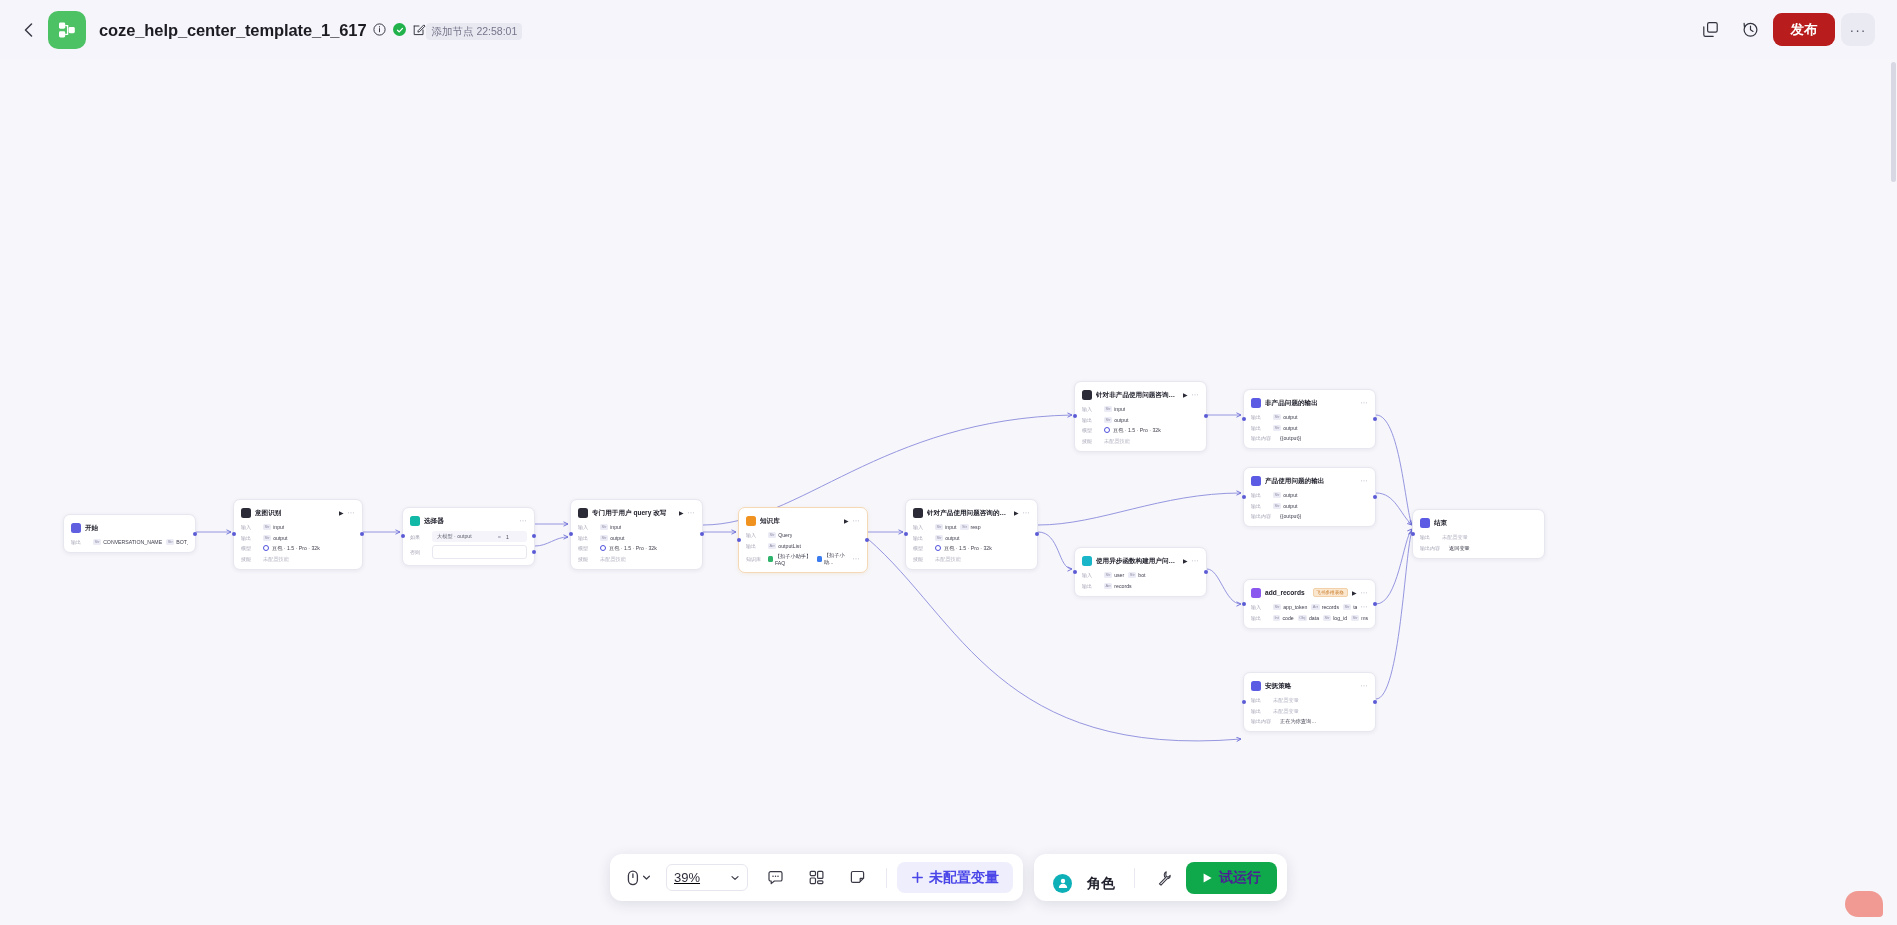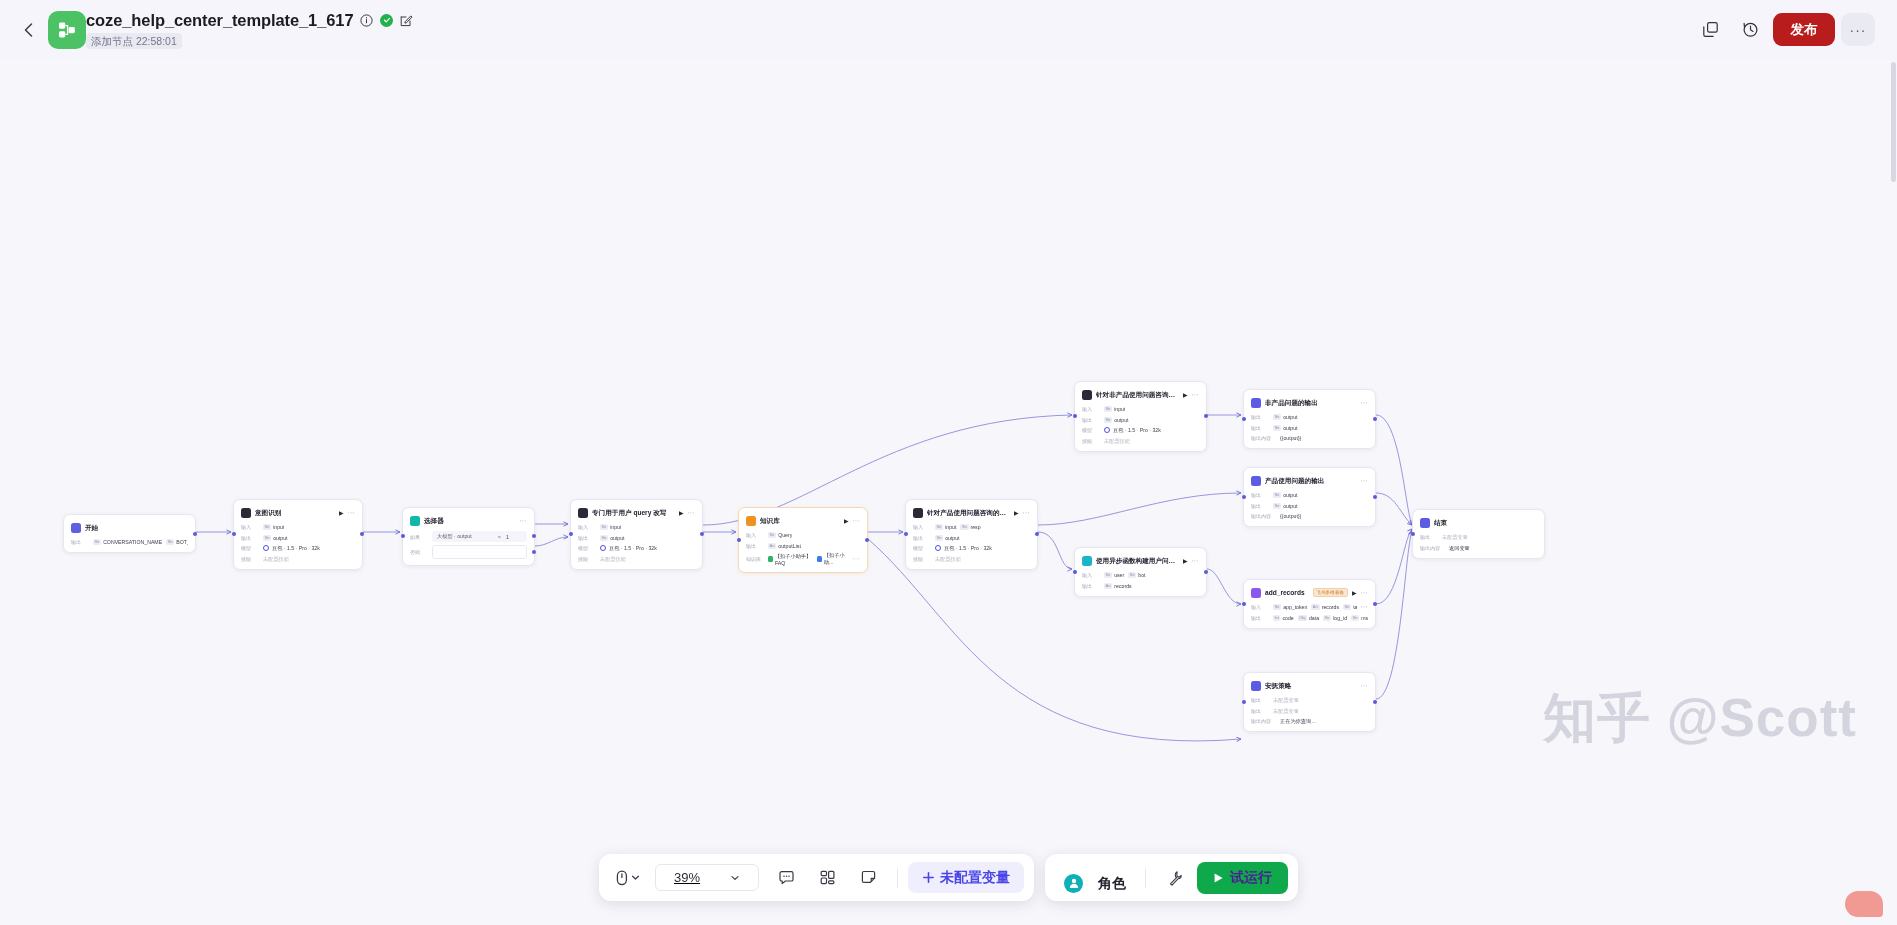--- a/index.html
+++ b/index.html
@@ -24,21 +24,21 @@
     width: 28px; height: 28px; flex: 0 0 auto;
     display: flex; align-items: center; justify-content: center;
     color: #37384b; cursor: pointer; border-radius: 6px;
   }
   .app-icon {
     width: 38px; height: 38px; border-radius: 10px;
     background: #4cc264;
     margin-left: 6px; flex: 0 0 auto;
     display: flex; align-items: center; justify-content: center;
   }
-  .title-block { display: flex; flex-direction: column; justify-content: center; }
+  .title-block { margin-left: 13px; display: flex; flex-direction: row; justify-content: center; }
   .title-row { display: flex; align-items: center; gap: 7px; height: 20px; }
   .title-text {
     font-size: 16.5px; font-weight: bold; color: #1d1c23;
     letter-spacing: -0.1px; line-height: 20px;
   }
   .title-icon { width: 13px; height: 13px; display: inline-flex; align-items: center; justify-content: center; cursor: pointer; }
   .check-badge {
     width: 13px; height: 13px; border-radius: 50%; background: #22b24c;
     display: inline-flex; align-items: center; justify-content: center;
     color: #fff; font-size: 9px; line-height: 1;
@@ -168,21 +168,21 @@
     display: flex; align-items: center; padding: 0 10px; gap: 3px;
   }
   .tb-btn {
     height: 30px; min-width: 30px; border-radius: 7px;
     display: flex; align-items: center; justify-content: center;
     color: #3a3a47; cursor: pointer; padding: 0 4px;
   }
   .zoom-box {
     height: 25px; min-width: 66px; border: 1px solid #e6e6ef; border-radius: 6px;
     display: flex; align-items: center; justify-content: space-between;
-    padding: 0 18px; margin: 0 5px; gap: 8px; cursor: pointer; text-decoration: underline;
+    padding: 0 7px; margin: 0 5px; gap: 8px; cursor: pointer; text-decoration: underline;
   }
   .zoom-val { font-size: 13px; color: #2d2d3a; }
   .tb-sep { width: 1px; height: 20px; background: #e9e9f1; margin: 0 7px; }
   .add-node-btn {
     height: 31px; border-radius: 8px; background: #eeeefc; color: #4a46e8;
     display: flex; align-items: center; gap: 5px; padding: 0 14px;
     font-size: 14px; font-weight: bold; cursor: pointer;
   }
   .role-btn {
     display: flex; align-items: flex-end; gap: 15px; padding: 0 9px;
@@ -790,21 +790,20 @@
                 <span class="chip">
                   <span>返回变量</span>
                 </span>
               </span>
             </div>
           </div>
           <span class="port in"></span>
         </div>
       </div>
 
-    <div class="watermark">知乎 @Scott</div>
   </div>
 
   <div class="toolbar-wrap">
     <div class="toolbar">
       <div class="tb-btn">
         <svg width="12" height="16" viewBox="0 0 12 16" fill="none">
           <rect x="1.4" y="1.2" width="9" height="13.4" rx="4.5" stroke="#3a3a47" stroke-width="1.3"></rect>
           <path d="M5.9 4 V7.4" stroke="#3a3a47" stroke-width="1.3" stroke-linecap="round"></path>
         </svg>
         <svg width="9" height="9" viewBox="0 0 9 9" fill="none" style="margin-left:3px">

